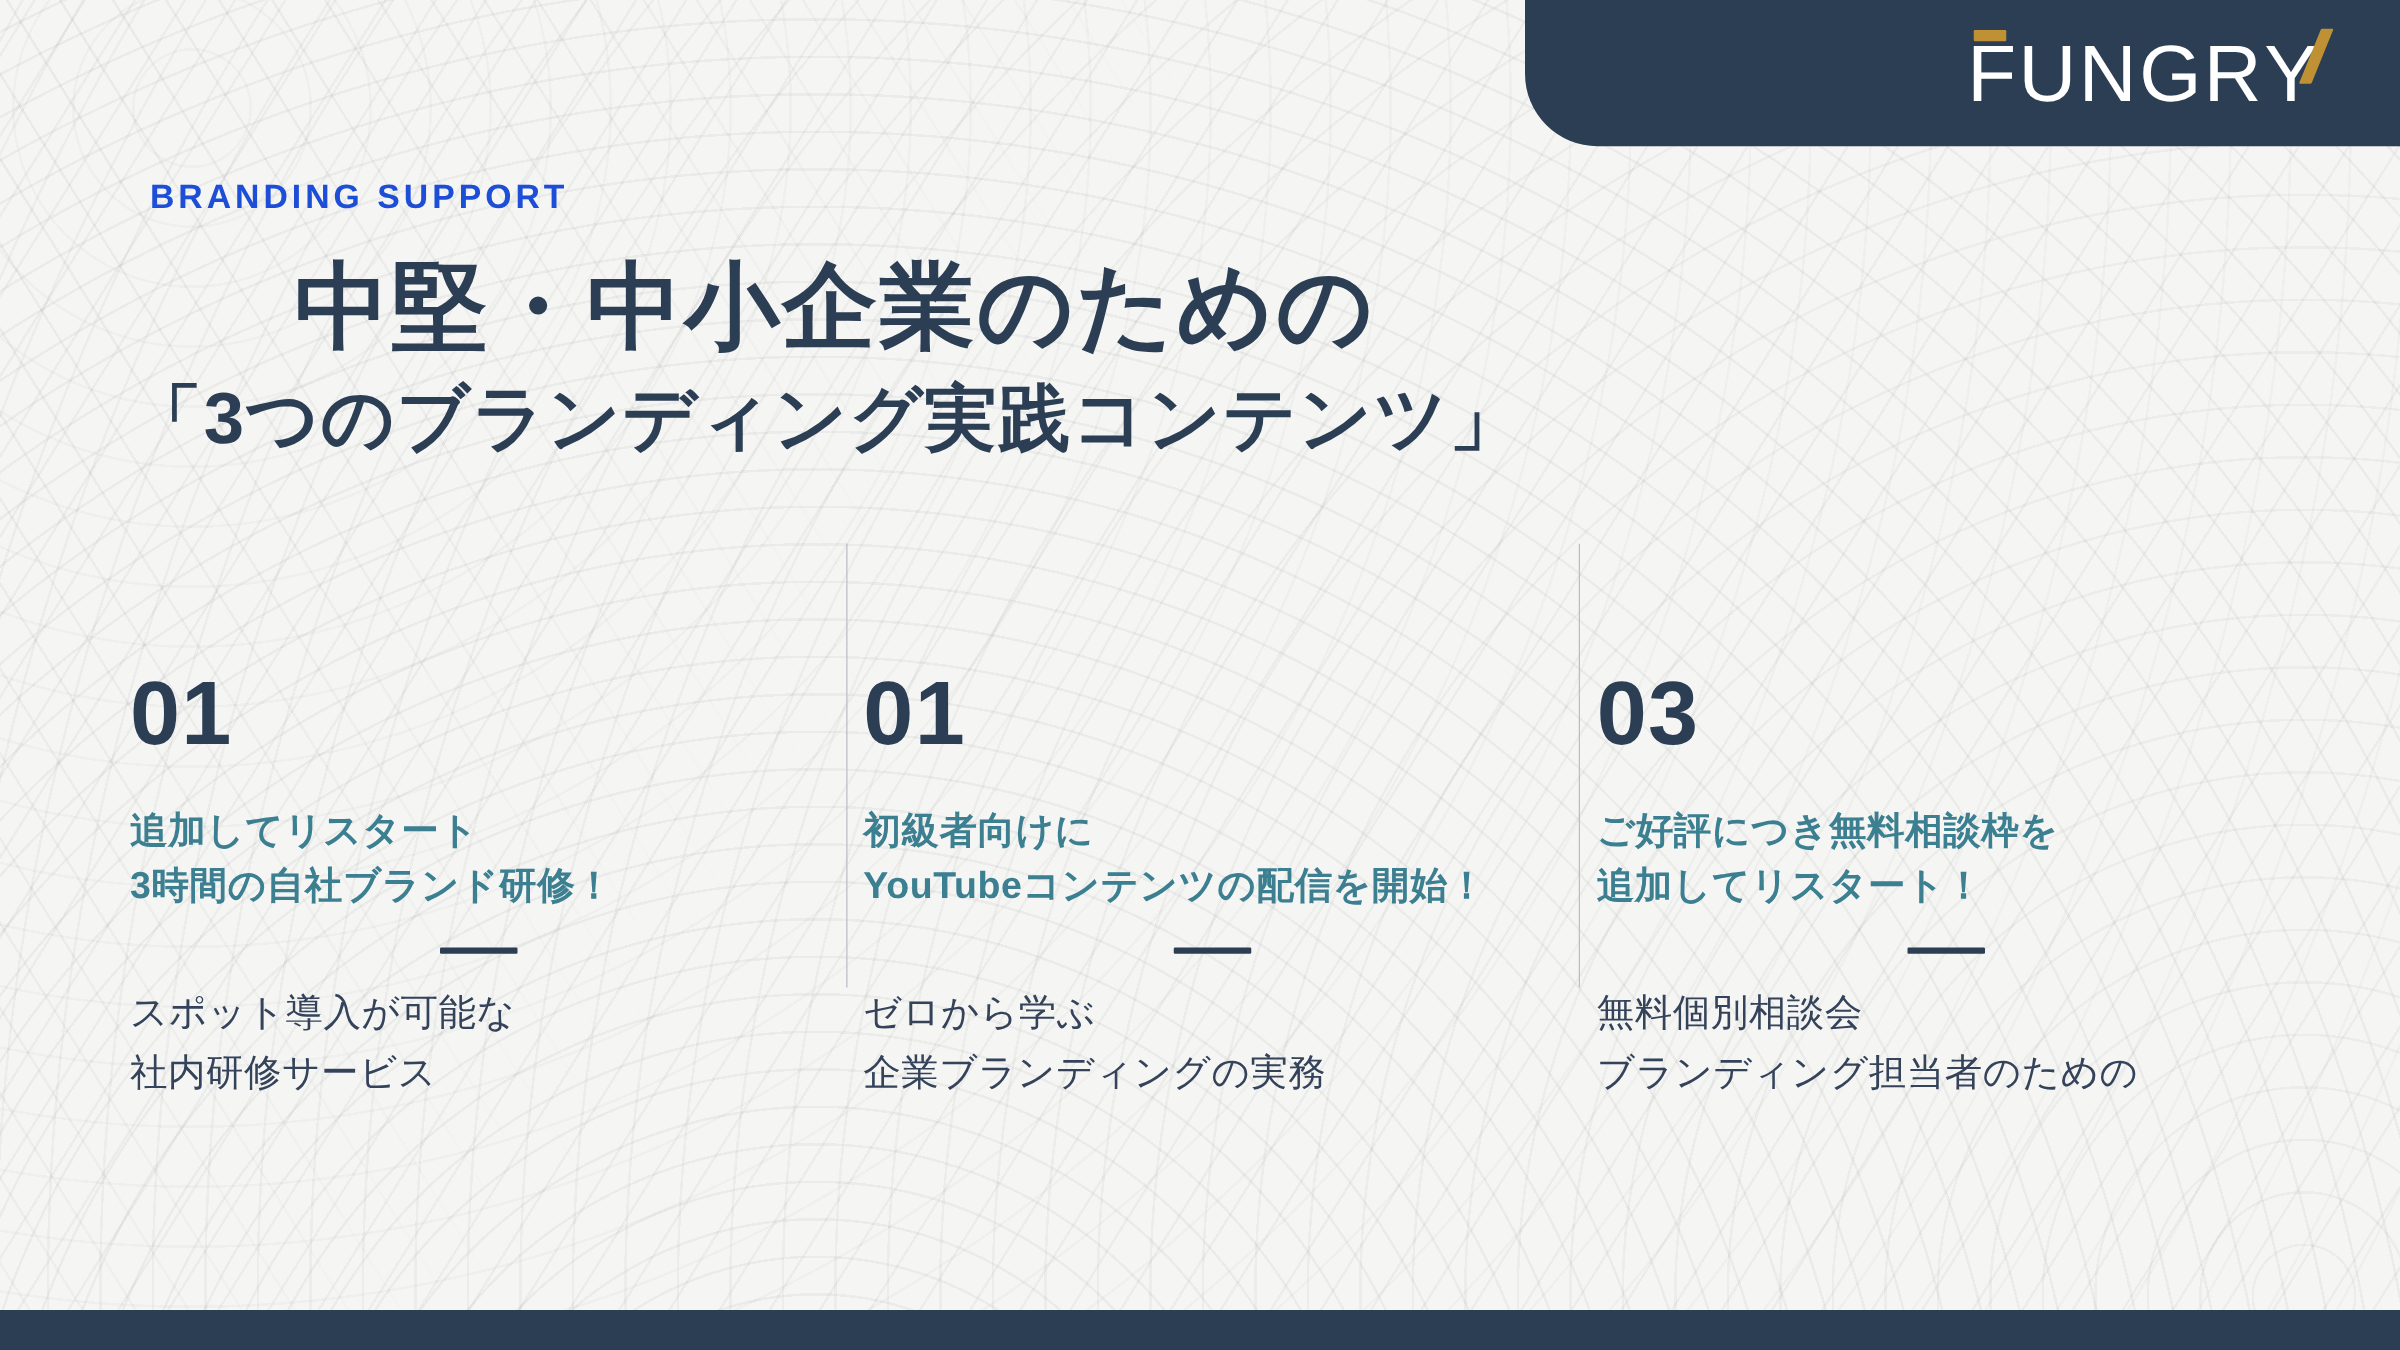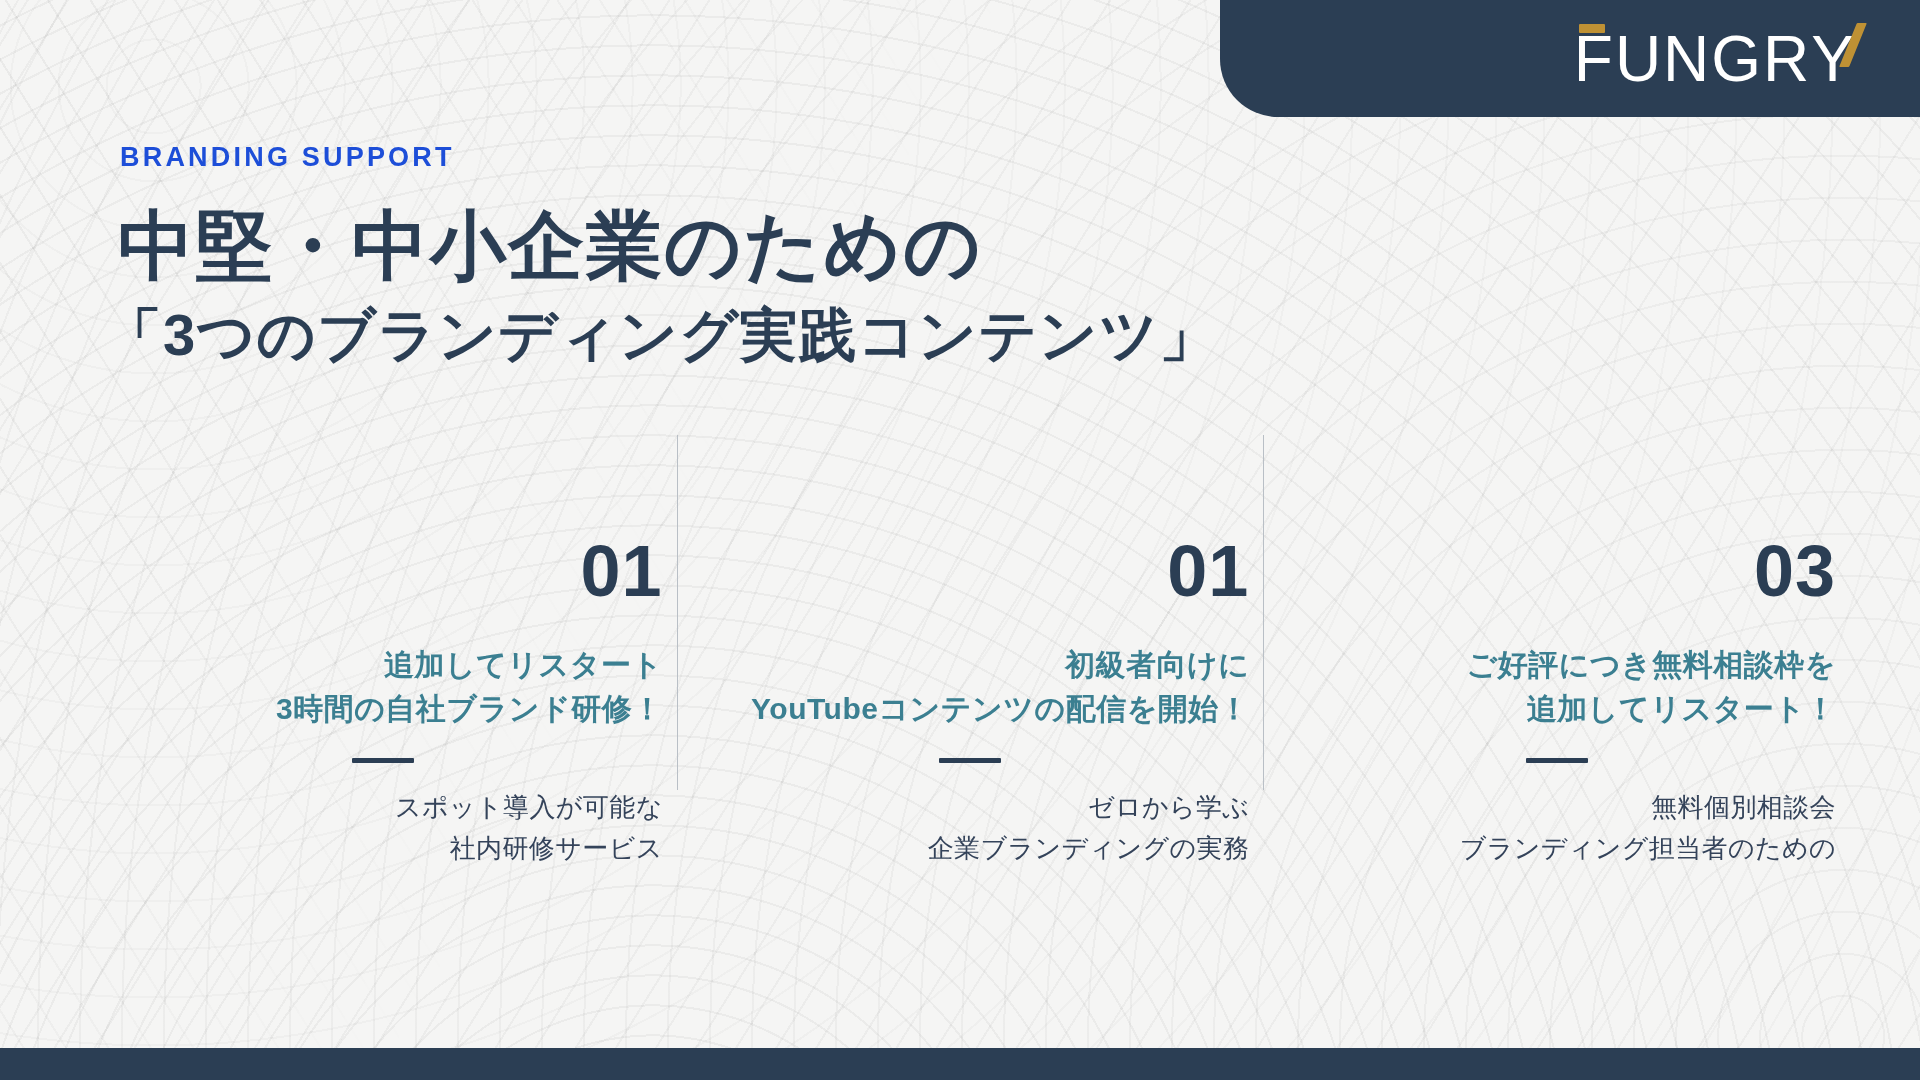--- a/index.html
+++ b/index.html
@@ -127,41 +127,42 @@
     position:absolute;
     left:118px; top:200px;
     color:#2b3e54;
     font-weight:700;
   }
   #title-line-1 {
     font-size:76px;
     line-height:1.22;
     letter-spacing:2px;
     white-space:nowrap;
+    text-align:center;
   }
   #title-line-2 {
     font-size:58px;
     line-height:1.24;
     letter-spacing:1px;
     white-space:nowrap;
     margin-top:6px;
     margin-left:-14px;
   }
 
   
   #columns {
     position:absolute;
     left:90px; top:535px;
     width:1760px;
     display:flex;
   }
   .column {
     flex:1 1 0;
     position:relative;
-    text-align:right;
+    text-align:left;
     padding:0 14px;
   }
   .col-divider {
     position:absolute;
     top:-100px;
     left:0;
     width:1px;
     height:355px;
     background:#b9bfc6;
   }
@@ -181,21 +182,21 @@
     letter-spacing:.5px;
   }
   .col-rule {
     width:62px; height:5px;
     background:#2b3e54;
     margin:26px auto 0;
     border-radius:1px;
   }
   .col-sub {
     margin-top:24px;
-    font-size:26px;
+    font-size:30px;
     font-weight:400;
     line-height:1.6;
     color:#34435a;
     letter-spacing:.4px;
   }
 
   
   #bottom-bar {
     position:absolute;
     left:0; bottom:0;

